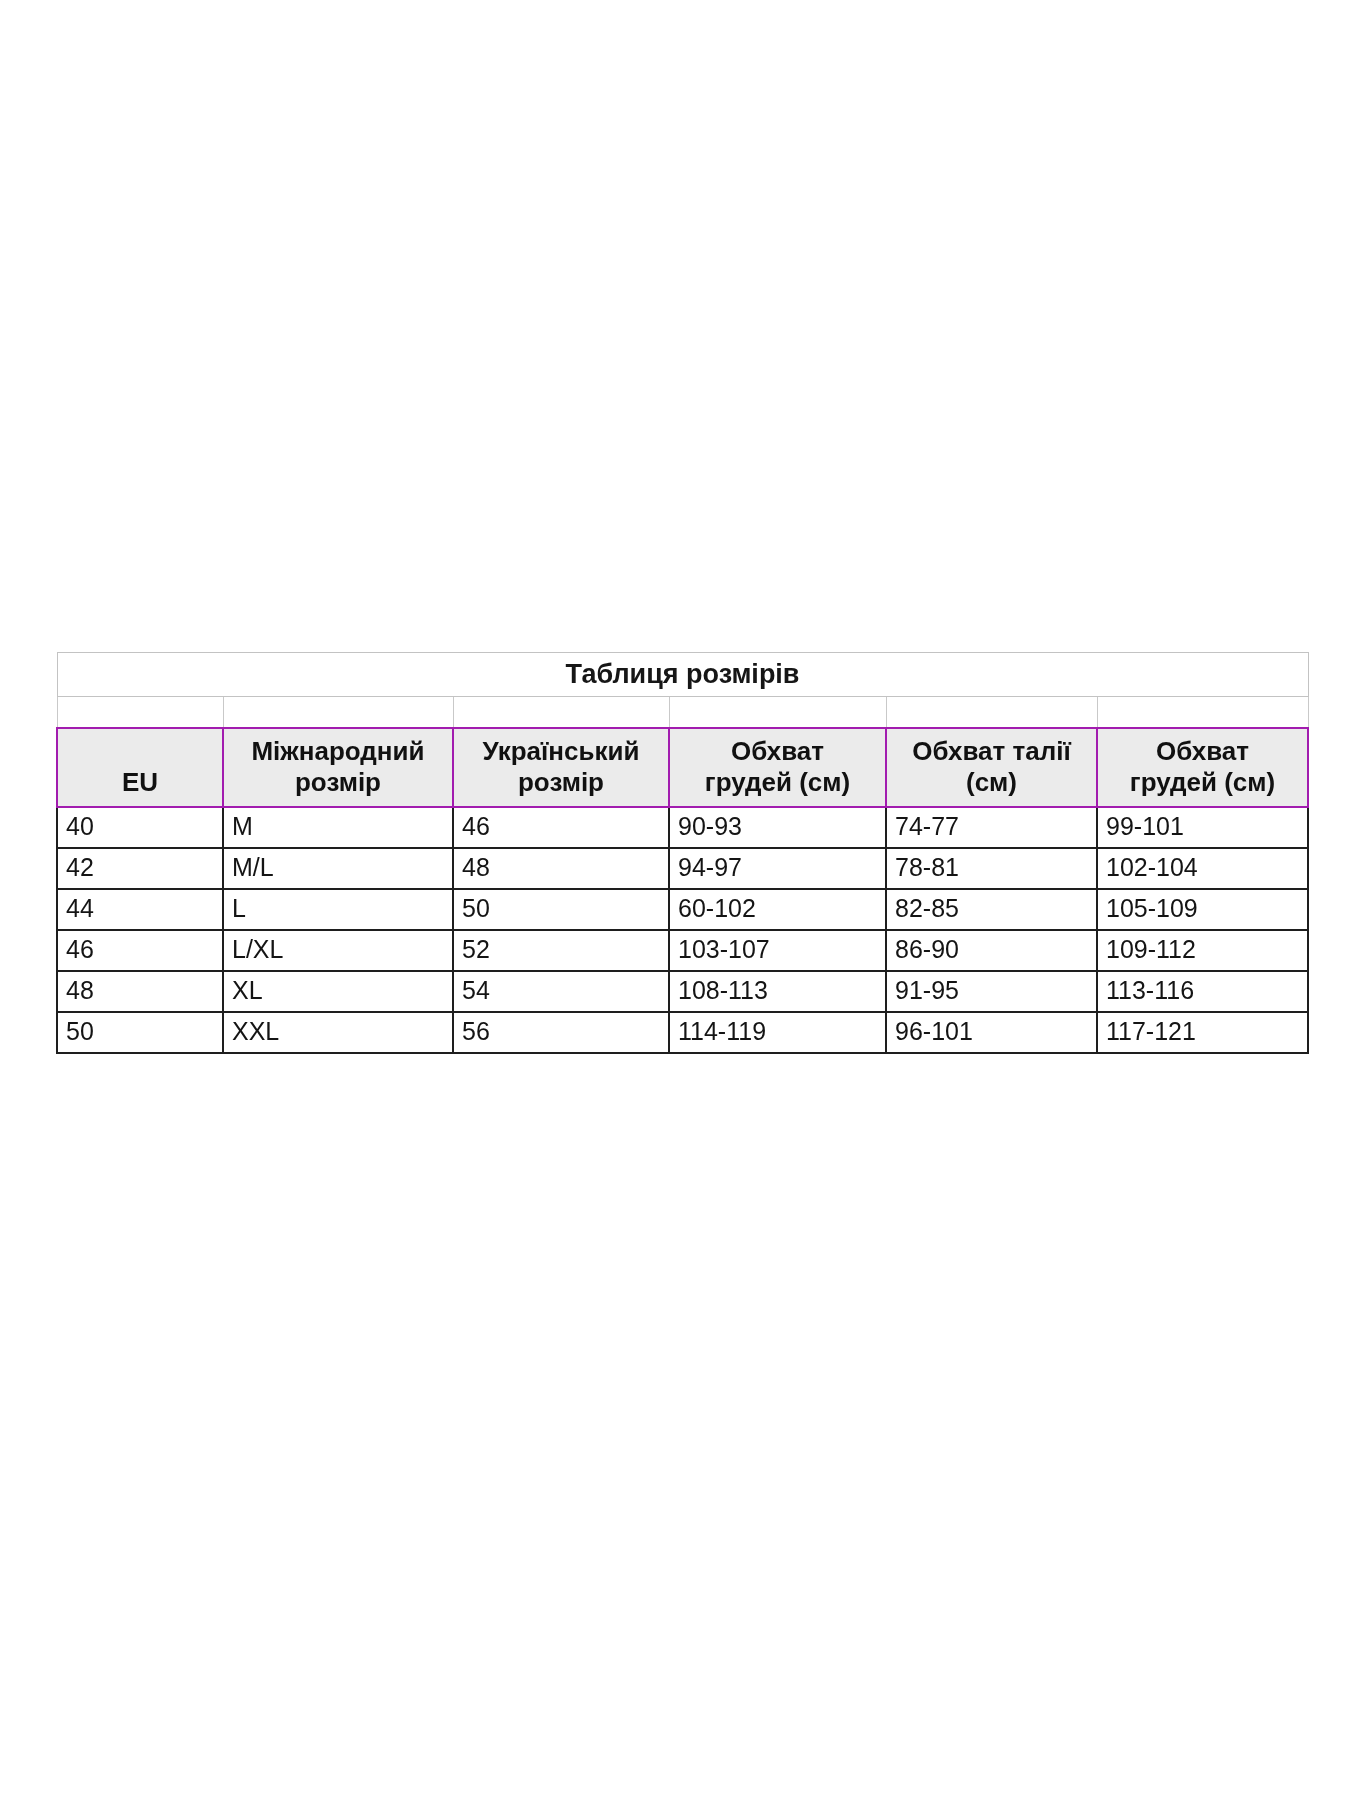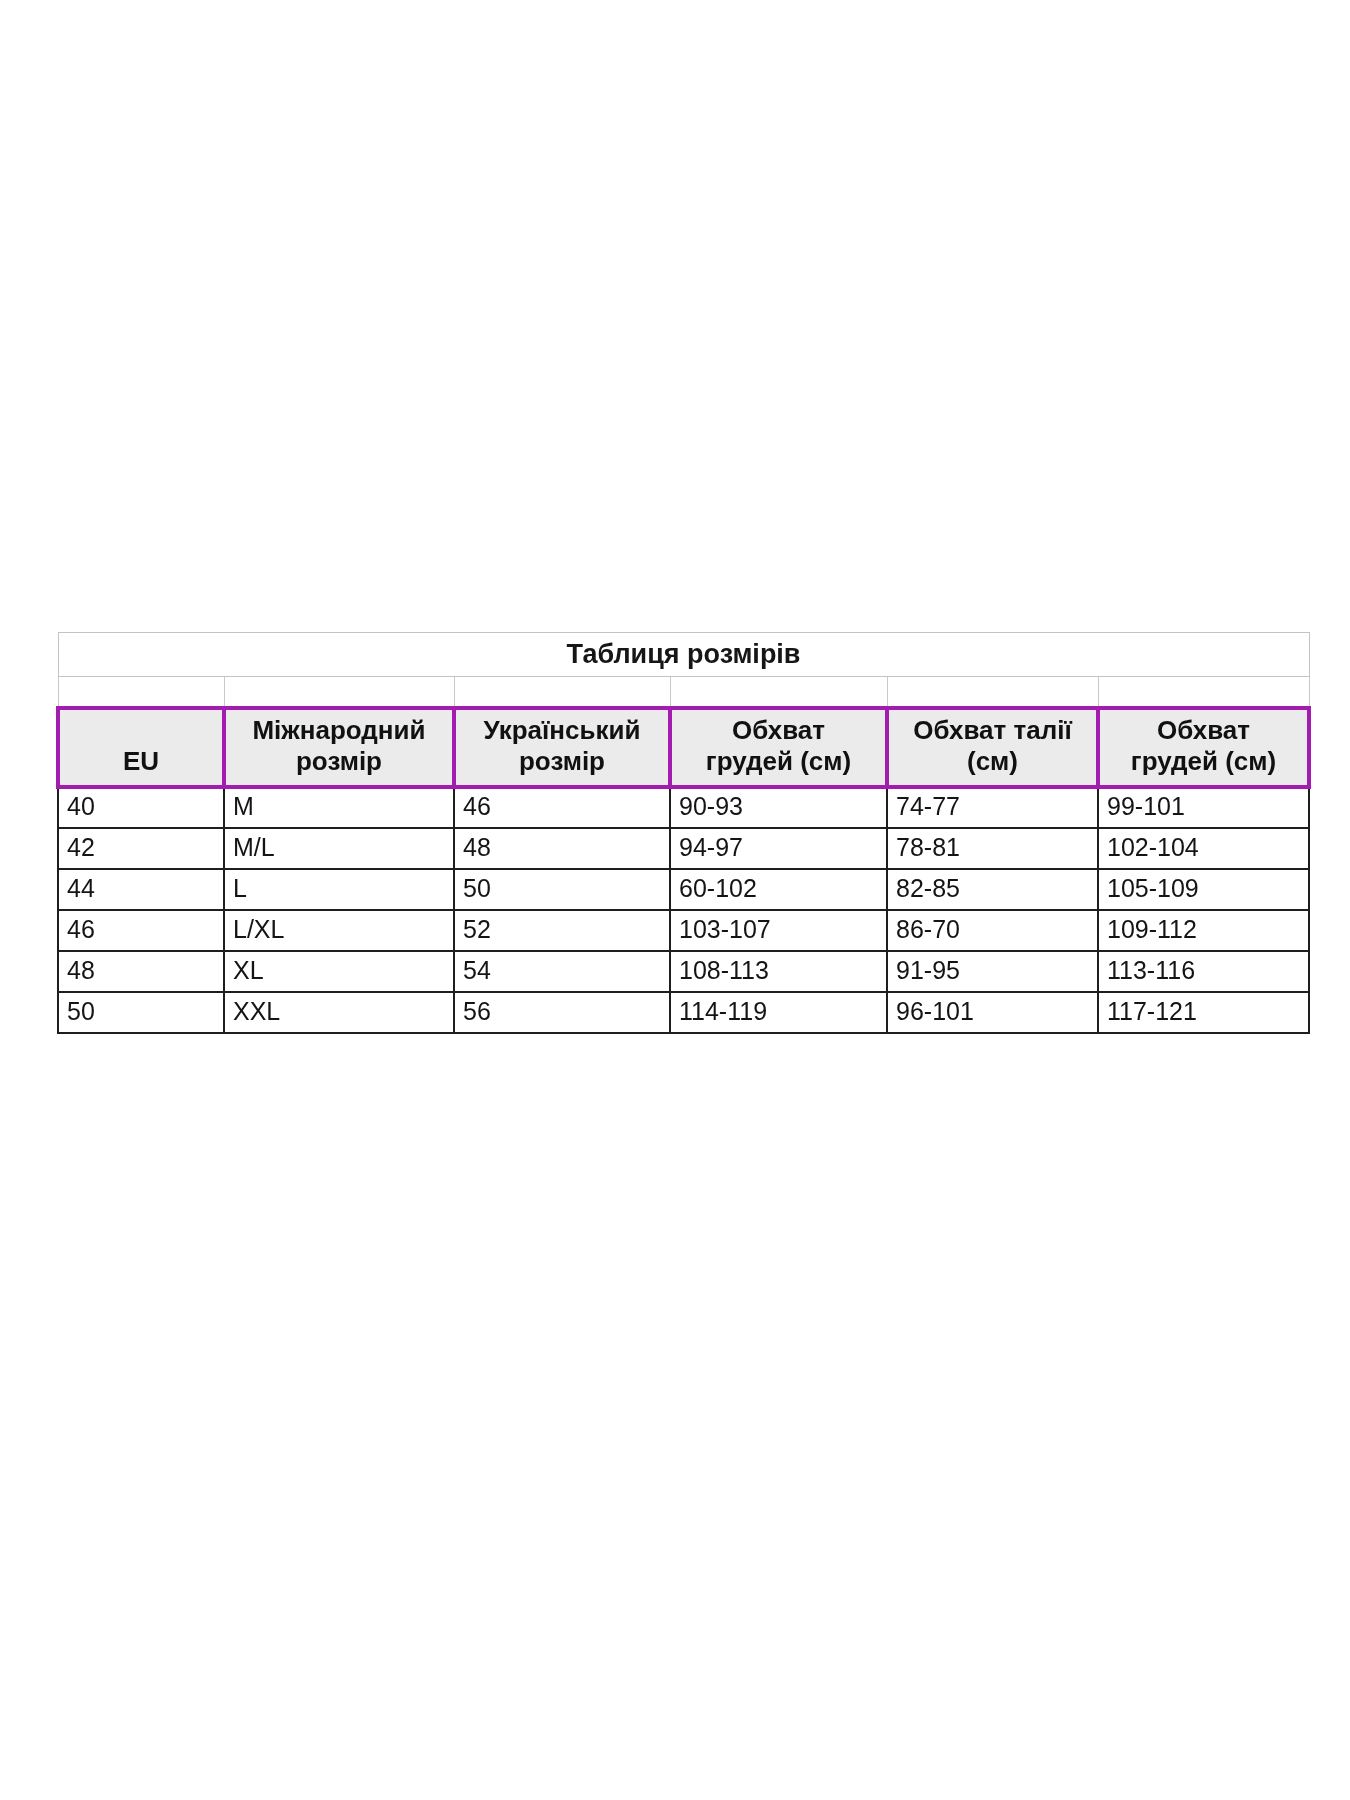--- a/index.html
+++ b/index.html
@@ -8,21 +8,21 @@
     width: 1350px; height: 1800px;
     font-family: "Liberation Sans", sans-serif;
     color: #111111;
     position: relative;
     overflow: hidden;
   }
   .canvas { position: relative; width: 1350px; height: 1800px; background: #ffffff; }
 
   table.size-table {
     position: absolute;
-    left: 56px; top: 632px;
+    left: 56px; top: 652px;
     width: 1251px;
     border-collapse: collapse;
     table-layout: fixed;
     padding-left: 44px;
   }
 
   
   tr.title-row td {
     height: 44px;
     border: 1px solid #c3c3c3;
@@ -35,21 +35,21 @@
   }
   tr.spacer-row td {
     height: 31px;
     border: 1px solid #c9c9c9;
     background: #ffffff;
   }
 
   
   tr.header-row th {
     height: 79px;
-    border: 4px solid #a21caf;
+    border: 2px solid #a21caf;
     background: #ebebeb;
     font-weight: bold;
     font-size: 26px;
     line-height: 1.2;
     text-align: center;
     vertical-align: bottom;
     padding: 4px 4px 7px 4px;
     color: #111111;
   }
 
@@ -143,21 +143,21 @@
         <td>50</td>
         <td>60-102</td>
         <td>82-85</td>
         <td>105-109</td>
       </tr>
       <tr class="data-row">
         <td>46</td>
         <td>L/XL</td>
         <td>52</td>
         <td>103-107</td>
-        <td>86-70</td>
+        <td>86-90</td>
         <td>109-112</td>
       </tr>
       <tr class="data-row">
         <td>48</td>
         <td>XL</td>
         <td>54</td>
         <td>108-113</td>
         <td>91-95</td>
         <td>113-116</td>
       </tr>

